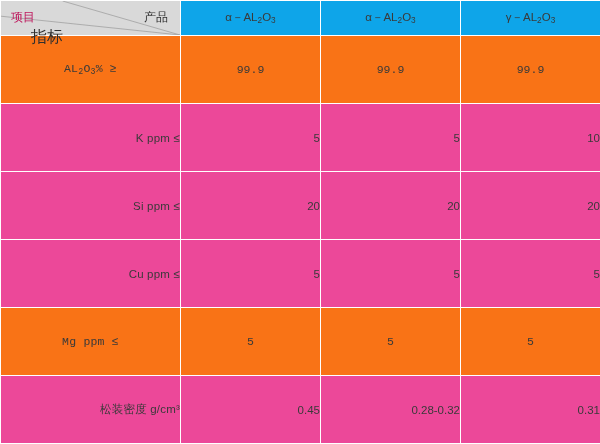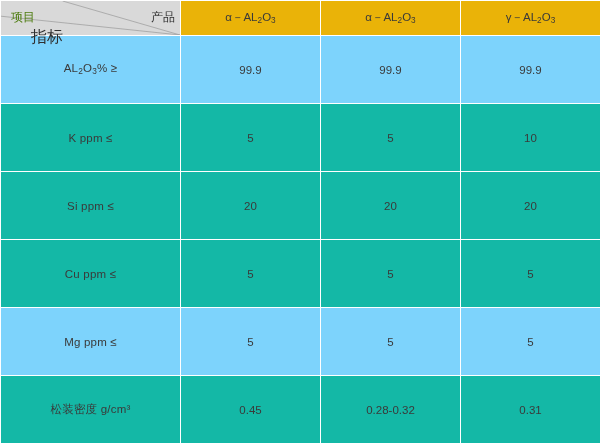--- a/index.html
+++ b/index.html
@@ -45,47 +45,47 @@
   .corner .diag {
     position: absolute;
     left: 0; top: 0;
     width: 100%;
     height: 100%;
     pointer-events: none;
   }
   .corner .lbl-col {
     position: absolute;
     top: 8px;
-    right: 5px;
+    right: 12px;
     font-size: 12px;
     color: #2f2f2f;
   }
   .corner .lbl-row {
     position: absolute;
     bottom: 9px;
     left: 10px;
     font-size: 12px;
-    color: #4d7c0f;
+    color: #be185d;
   }
   .corner .lbl-mid {
     position: absolute;
     top: 26px;
     left: 30px;
     font-size: 16px;
     color: #2f2f2f;
   }
   .hdr {
-    background: #eab308;
+    background: #0ea5e9;
     height: 76px;
     font-size: 12.5px;
     color: #2f2f2f;
   }
   
-  .row-dark td { background: #7dd3fc; }
-  .row-light td { background: #14b8a6; }
+  .row-dark td { background: #f97316; font-family: Liberation Mono, monospace; }
+  .row-light td { background: #ec4899; text-align: right; }
 
   .label-cell {
     font-size: 11.5px;
     letter-spacing: 0.2px;
   }
   sub {
     font-size: 0.72em;
     vertical-align: -0.25em;
   }
   .nowrap { white-space: nowrap; }

